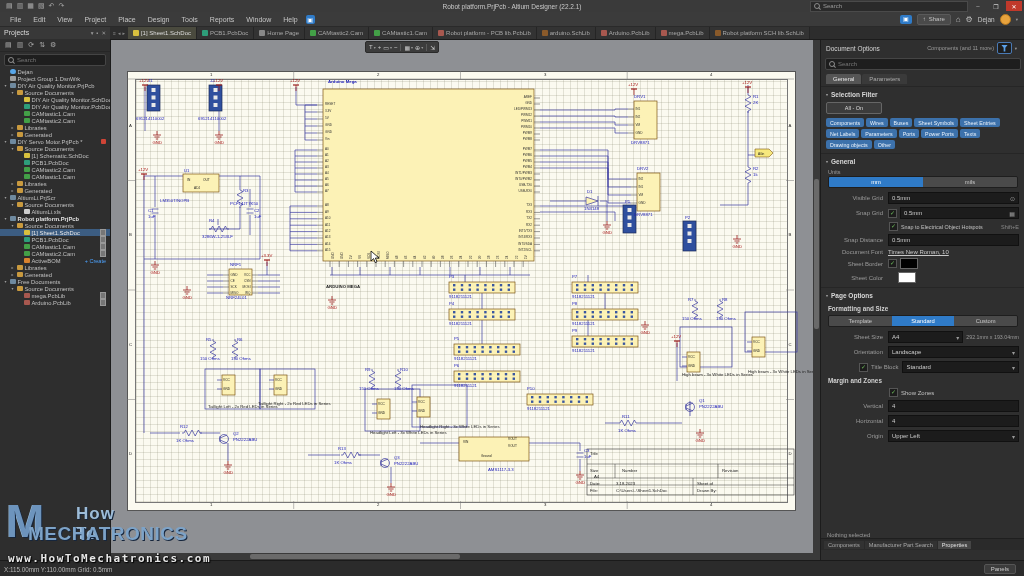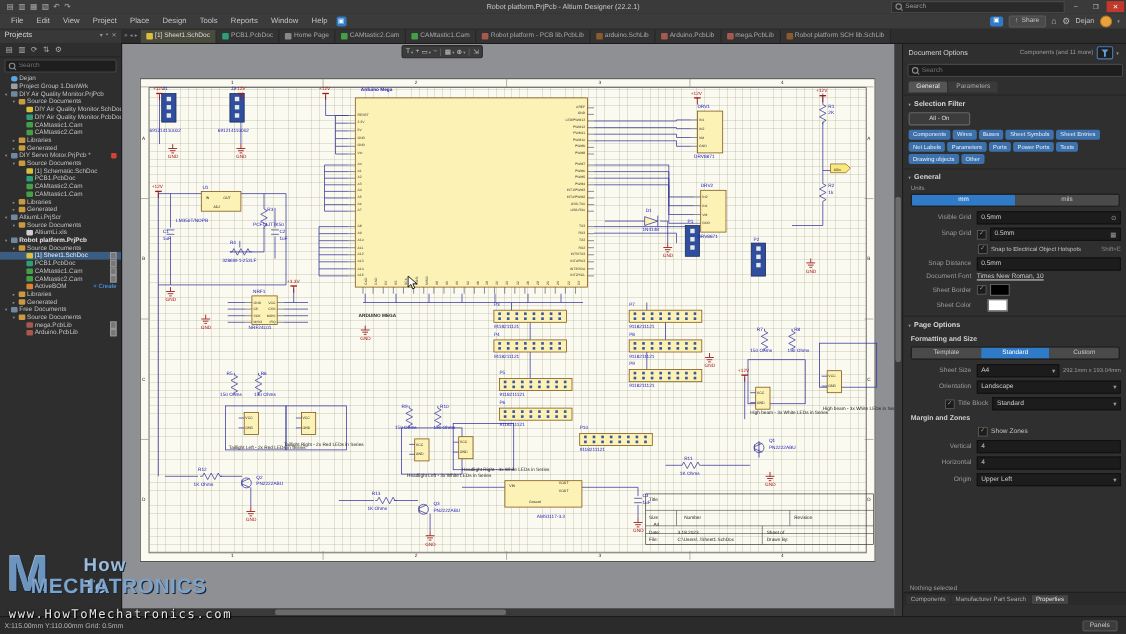--- a/index.html
+++ b/index.html
@@ -128,21 +128,21 @@
   #coords{padding-left:4px;}
   #panelsbtn{margin-left:auto;margin-right:8px;background:#3c3c3c;border:1px solid #555;border-radius:2px;padding:1px 6px;font-size:6px;color:#ccc;}
   
   #watermark{left:4px;top:496px;z-index:50;pointer-events:none;}
   #wm-m{position:absolute;left:2px;top:2px;font-size:46px;font-weight:bold;line-height:1;color:#6d94bd;
         text-shadow:1px 1px 0 #16263d,-0.5px -0.5px 0 #9fc0dd;}
   #wm-top{position:absolute;left:72px;top:8px;font-size:17px;font-weight:bold;letter-spacing:1px;color:#9dbcd8;
           text-shadow:1px 1px 0 #16263d;}
   #wm-bottom{position:absolute;left:24px;top:27px;font-size:19px;font-weight:bold;letter-spacing:0.5px;color:#7da3c8;
           text-shadow:1px 1px 0 #16263d;}
-  #wm-url{position:absolute;left:4px;top:56px;font-family:"DejaVu Sans Mono",monospace;font-size:11px;font-weight:normal;
+  #wm-url{position:absolute;left:4px;top:56px;font-family:"DejaVu Sans Mono",monospace;font-size:11px;font-weight:bold;
           letter-spacing:1.5px;color:#e8e8e8;text-shadow:1px 1px 1px #000,0 0 2px #000;}
   #cursor{left:370px;top:250px;z-index:60;pointer-events:none;}
 </style>
 </head>
 <body>
 
 <div id="titlebar" class="abs">
   <div id="quickicons">
       <span class="qi">▤</span>
       <span class="qi">▥</span>

